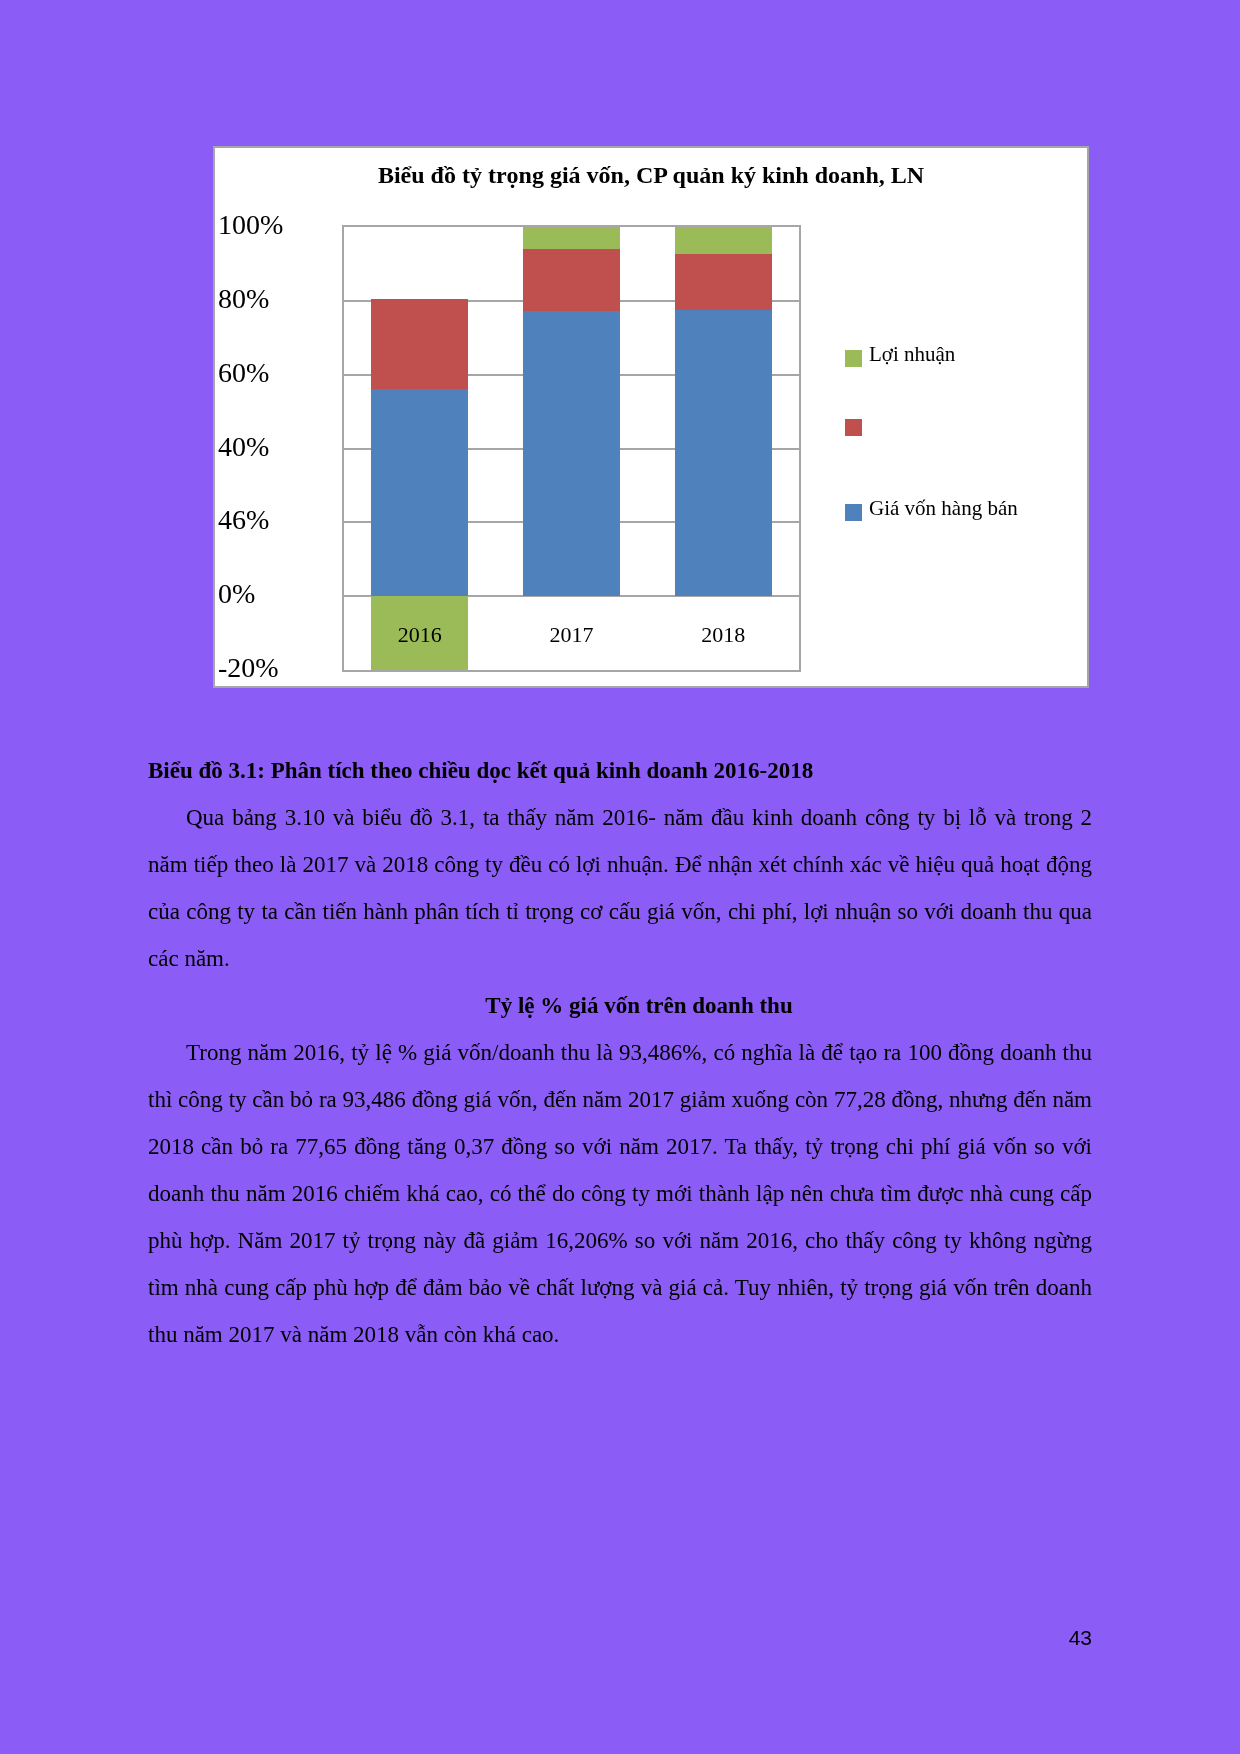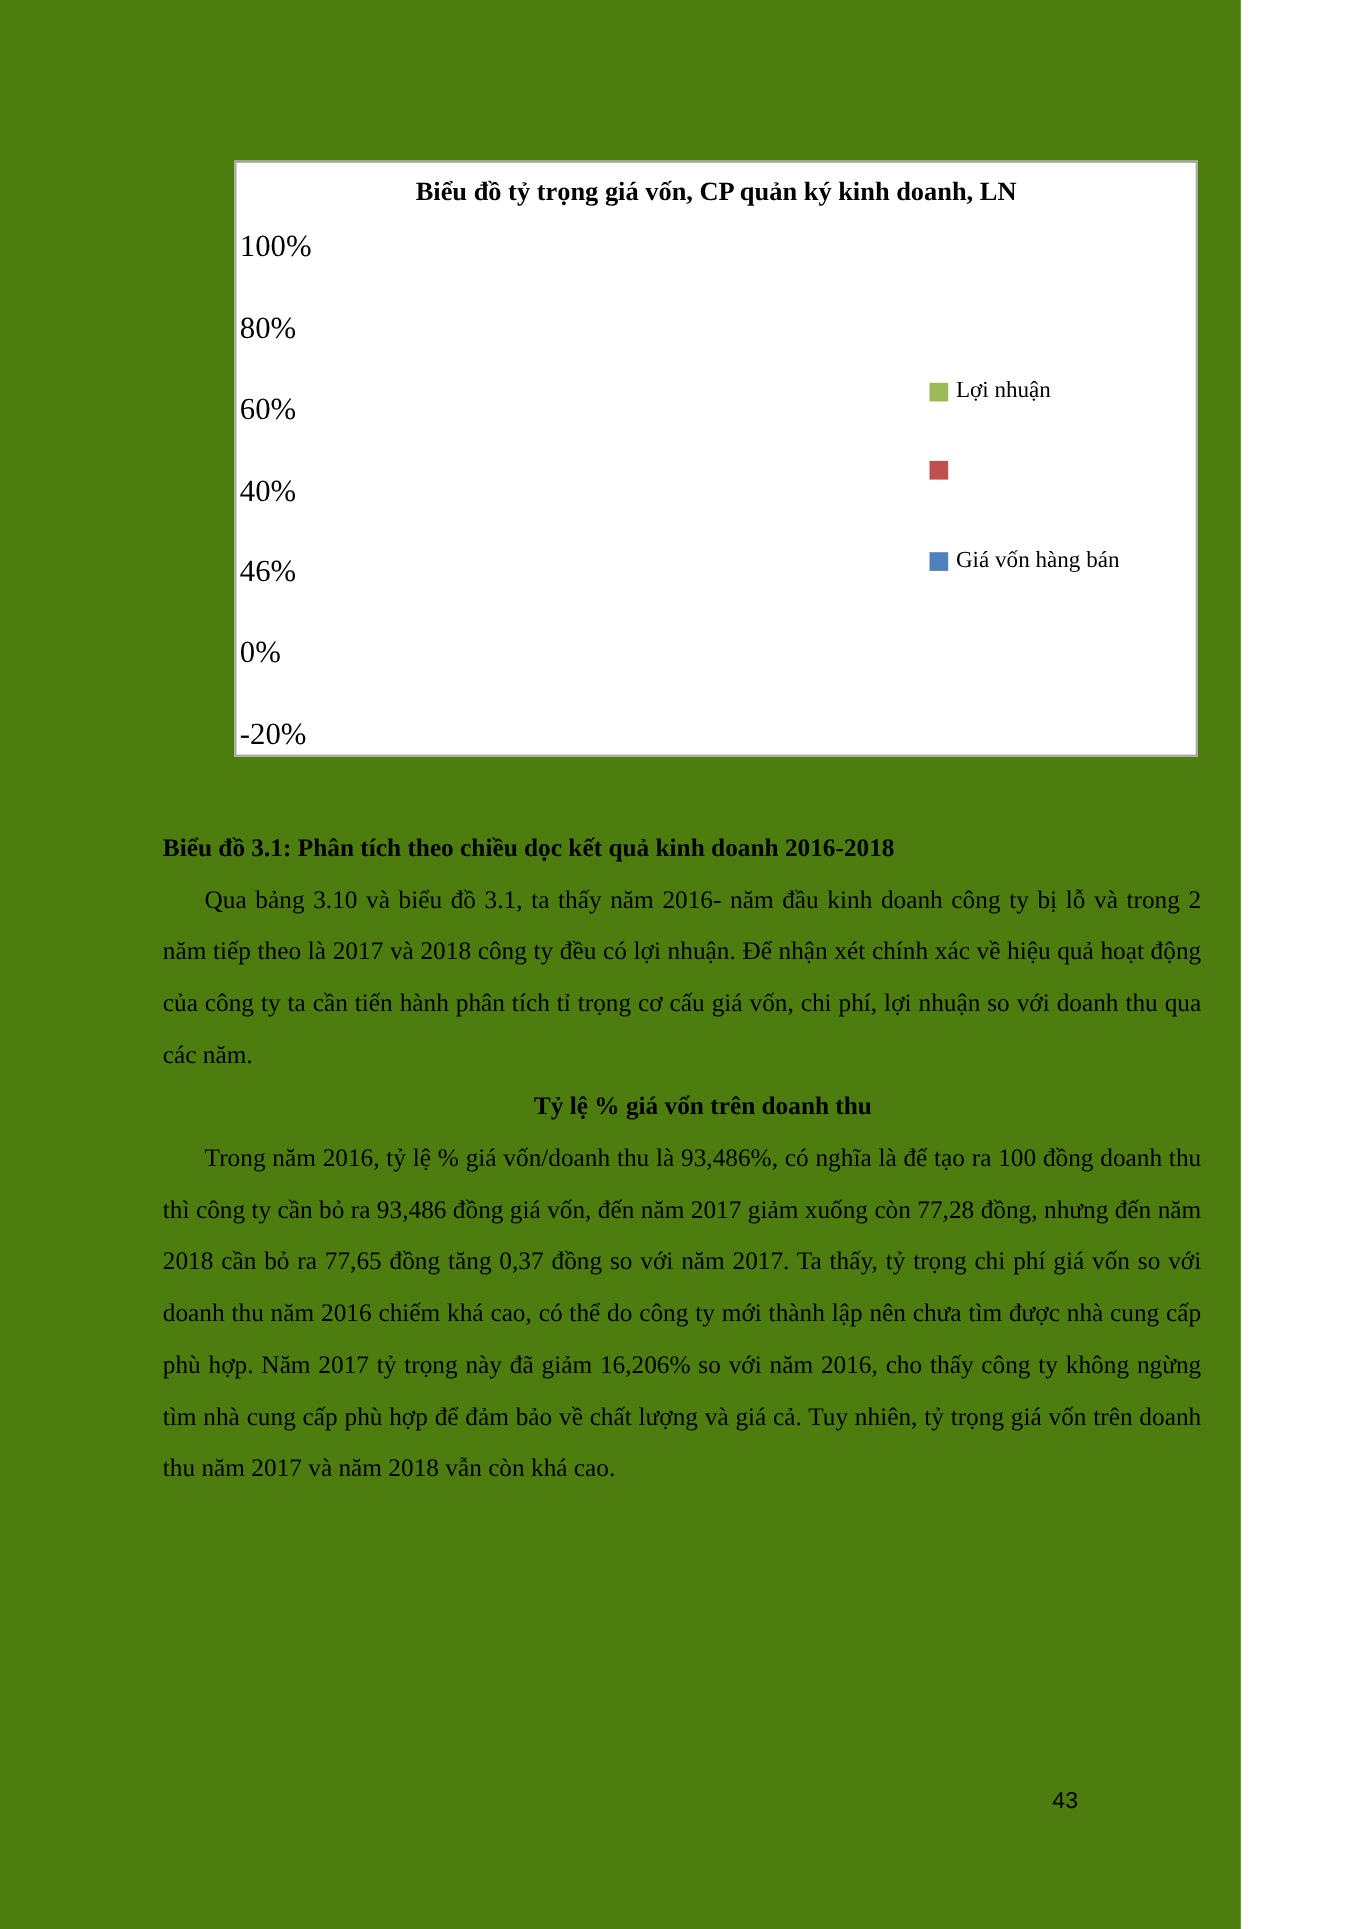--- a/index.html
+++ b/index.html
@@ -1,19 +1,19 @@
 <!DOCTYPE html>
 <html lang="vi"><head>
 <meta charset="utf-8">
 <style>
   html,body{margin:0;padding:0;background:#ffffff;}
   .page{
     position:relative;
-    width:1128px;height:1754px;
-    background:#4d7c0f;
+    width:1240px;height:1754px;
+    background:#8b5cf6;
     font-family:"Liberation Serif","DejaVu Serif",serif;
     color:#000;
     overflow:hidden;
   }
   
   .chart-box{
     position:absolute;left:213px;top:146px;width:876px;height:542px;
     border:2px solid #a6a6a6;background:#fff;box-sizing:border-box;
   }
   .chart-title{
@@ -27,21 +27,21 @@
   .gridline{position:absolute;left:0;width:100%;height:2px;background:#a6a6a6;}
   .bar-seg{position:absolute;}
   .tick-label{
     position:absolute;width:112px;text-align:left;
     font-size:28px;line-height:26px;
   }
   .cat-label{
     position:absolute;text-align:center;font-size:22px;line-height:26px;z-index:5;
   }
   .legend{position:absolute;left:630px;width:236px;}
-  .legend-item{position:absolute;display:flex;align-items:center;}
+  .legend-item{position:absolute;display:flex;align-items:flex-end;}
   .legend-swatch{width:17px;height:17px;margin-top:4px;margin-right:7px;flex:0 0 17px;}
   .legend-label{font-size:21px;line-height:26px;max-width:205px;}
   
   .source-note{
     position:absolute;left:148px;top:698px;width:944px;
     text-align:right;padding-right:58px;box-sizing:border-box;
     font-style:italic;font-size:22px;
   }
   .text-column{
     position:absolute;left:148px;top:747px;width:944px;
@@ -63,20 +63,39 @@
     font-size:21px;
   }
 </style>
 </head>
 <body>
 
 <div class="page">
 
   <div class="chart-box">
     <div class="chart-title">Biểu đồ tỷ trọng giá vốn, CP quản ký kinh doanh, LN</div>
+    <div class="plot-area">
+        <div class="gridline" style="top: 72.8333px; background: rgb(166, 166, 166);"></div>
+        <div class="gridline" style="top: 146.667px; background: rgb(166, 166, 166);"></div>
+        <div class="gridline" style="top: 220.5px; background: rgb(166, 166, 166);"></div>
+        <div class="gridline" style="top: 294.333px; background: rgb(166, 166, 166);"></div>
+        <div class="gridline" style="top: 368.167px; background: rgb(166, 166, 166);"></div>
+        <div class="bar-seg" style="left: 27.3333px; top: 162.433px; width: 97px; height: 206.733px; background: rgb(79, 129, 189);"></div>
+        <div class="bar-seg" style="left: 27.3333px; top: 71.9875px; width: 97px; height: 90.4458px; background: rgb(192, 80, 77);"></div>
+        <div class="bar-seg" style="left: 27.3333px; top: 369.167px; width: 97px; height: 73.8333px; background: rgb(155, 187, 89);"></div>
+        <div class="cat-label" style="left: 0px; width: 151.667px; top: 395.167px;">2016</div>
+        <div class="bar-seg" style="left: 179px; top: 83.8747px; width: 97px; height: 285.292px; background: rgb(79, 129, 189);"></div>
+        <div class="bar-seg" style="left: 179px; top: 22.15px; width: 97px; height: 61.7247px; background: rgb(192, 80, 77);"></div>
+        <div class="bar-seg" style="left: 179px; top: 0px; width: 97px; height: 22.15px; background: rgb(155, 187, 89);"></div>
+        <div class="cat-label" style="left: 151.667px; width: 151.667px; top: 395.167px;">2017</div>
+        <div class="bar-seg" style="left: 330.667px; top: 82.5087px; width: 97px; height: 286.658px; background: rgb(79, 129, 189);"></div>
+        <div class="bar-seg" style="left: 330.667px; top: 27.1337px; width: 97px; height: 55.375px; background: rgb(192, 80, 77);"></div>
+        <div class="bar-seg" style="left: 330.667px; top: 0px; width: 97px; height: 27.1337px; background: rgb(155, 187, 89);"></div>
+        <div class="cat-label" style="left: 303.333px; width: 151.667px; top: 395.167px;">2018</div>
+      </div>
     <div id="tick-labels">
         <div class="tick-label" style="left: 3px; top: 64px;">100%</div>
         <div class="tick-label" style="left: 3px; top: 137.833px;">80%</div>
         <div class="tick-label" style="left: 3px; top: 211.667px;">60%</div>
         <div class="tick-label" style="left: 3px; top: 285.5px;">40%</div>
         <div class="tick-label" style="left: 3px; top: 359.333px;">46%</div>
         <div class="tick-label" style="left: 3px; top: 433.167px;">0%</div>
         <div class="tick-label" style="left: 3px; top: 507px;">-20%</div>
       </div>
     <div class="legend" id="chart-legend">

